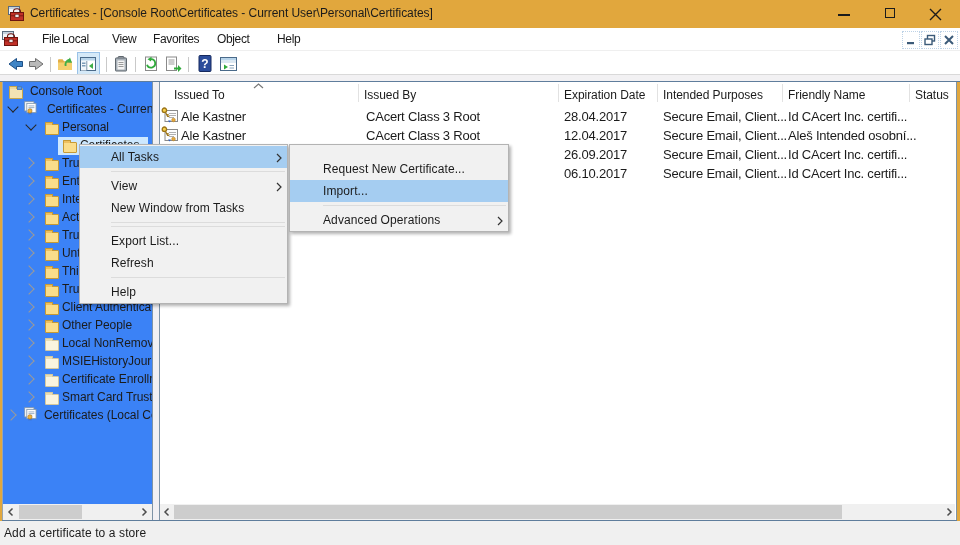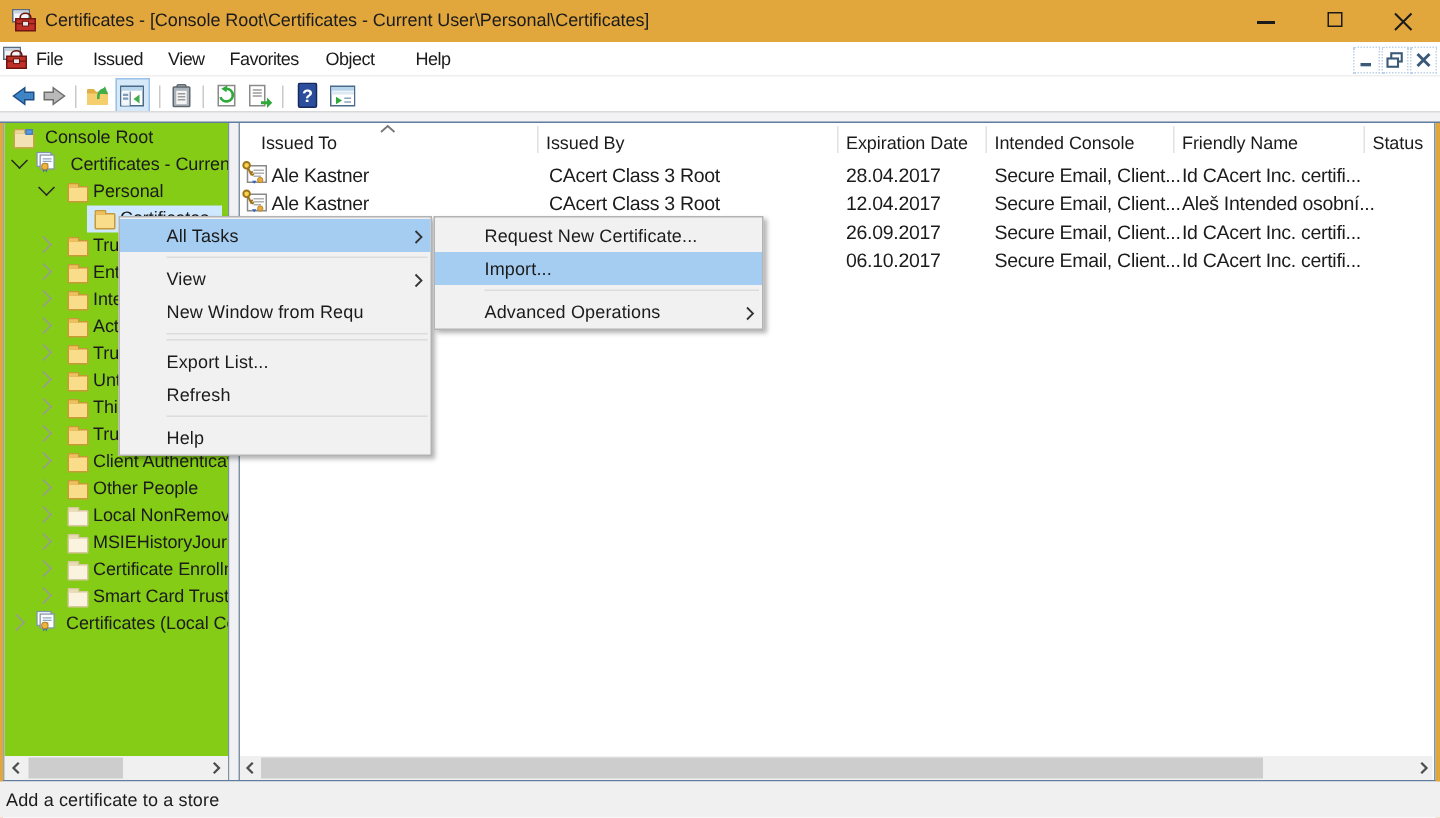--- a/index.html
+++ b/index.html
@@ -22,21 +22,21 @@
 
 #main{left:0;top:82px;width:960px;height:438px;background:#ffffff;}
 #goldL{left:0;top:82px;width:2px;height:463px;background:#e1a73d;}
 #goldR{left:957px;top:82px;width:3px;height:463px;background:#e1a73d;}
 #grayL{left:2px;top:82px;width:1px;height:438px;background:#9aa5ae;}
 #grayR{left:956px;top:82px;width:1px;height:438px;background:#7e93a6;}
 #divider{left:152px;top:82px;width:1px;height:438px;background:#7e93a6;}
 #divgap{left:153px;top:82px;width:6px;height:438px;background:#f1f0f3;}
 #divline2{left:159px;top:82px;width:1px;height:438px;background:#7e93a6;}
 
-#tree{left:3px;top:82px;width:149px;height:422px;background:#84cc16;overflow:hidden;}
+#tree{left:3px;top:82px;width:149px;height:422px;background:#3b82f6;overflow:hidden;}
 .trow{position:absolute;height:18px;width:200px;}
 .tlabel{position:absolute;top:2px;white-space:nowrap;letter-spacing:-0.05px;}
 .i16{position:absolute;width:16px;height:16px;}
 #treesel{left:55px;top:55px;width:90px;height:18px;background:#cde8ff;}
 
 .hdrtext{top:88px;height:14px;line-height:14px;color:#1b1b1b;}
 .hsep{position:absolute;top:84px;width:1px;height:18px;background:#e2e2e2;}
 .lrow{position:absolute;white-space:nowrap;letter-spacing:-0.2px;font-size:13px;}
 
 .sbar{position:absolute;top:504px;height:16px;background:#f0f0f0;}
@@ -92,22 +92,22 @@
 <div class="a" style="left:2px;top:31px;">
 <svg width="16" height="16" viewBox="0 0 16 16">
 <rect x="0.5" y="0.5" width="11" height="8" fill="#f2f5f8" stroke="#5a6b7d"></rect>
 <rect x="1" y="1" width="10" height="2" fill="#c7d3df"></rect>
 <rect x="2.5" y="6.5" width="13" height="8" fill="#c13028" stroke="#6e150e"></rect>
 <path d="M5.5 6.5 V5.4 a3.5 2.6 0 0 1 7 0 V6.5" stroke="#6e150e" fill="none" stroke-width="1.1"></path>
 <line x1="2.5" y1="9.8" x2="15.5" y2="9.8" stroke="#6e150e" stroke-width="0.8"></line>
 <rect x="7" y="8.2" width="4" height="3.2" fill="#e8e8ea" stroke="#6e150e" stroke-width="0.7"></rect>
 </svg>
 </div>
-<div class="tx menuitem" style="left:24px;">File</div>
-<div class="tx menuitem" style="left:62px;">Issued</div>
+<div class="tx menuitem" style="left:42px;">File</div>
+<div class="tx menuitem" style="left:62px;">Local</div>
 <div class="tx menuitem" style="left:112px;">View</div>
 <div class="tx menuitem" style="left:153px;">Favorites</div>
 <div class="tx menuitem" style="left:217px;">Object</div>
 <div class="tx menuitem" style="left:277px;">Help</div>
 
 <div class="a" style="left:902px;top:31px;width:16px;height:16px;border:1px dotted #bdd2e6;">
 <svg width="16" height="16" viewBox="0 0 16 16">
       <rect x="4" y="10" width="7" height="2.2" fill="#3b5a78"></rect>
     </svg>
 </div>
@@ -324,21 +324,21 @@
 </div>
 
 <div class="a" style="left:253px;top:83px;">
 <svg width="11" height="6" viewBox="0 0 11 6">
       <path d="M1 5 L5.5 1 L10 5" fill="none" stroke="#777" stroke-width="1.2"></path>
     </svg>
 </div>
 <div class="tx hdrtext" style="left:174px;">Issued To</div>
 <div class="tx hdrtext" style="left:364px;">Issued By</div>
 <div class="tx hdrtext" style="left:564px;">Expiration Date</div>
-<div class="tx hdrtext" style="left:663px;">Intended Console</div>
+<div class="tx hdrtext" style="left:663px;">Intended Purposes</div>
 <div class="tx hdrtext" style="left:788px;">Friendly Name</div>
 <div class="tx hdrtext" style="left:915px;">Status</div>
 <div class="hsep" style="left:358px;"></div>
 <div class="hsep" style="left:558px;"></div>
 <div class="hsep" style="left:657px;"></div>
 <div class="hsep" style="left:782px;"></div>
 <div class="hsep" style="left:909px;"></div>
 
 <div id="listrows">
 <div class="a" style="left:161px;top:107px;">
@@ -422,31 +422,31 @@
         <svg width="8" height="10" viewBox="0 0 8 10">
           <path d="M2 1 L6 5 L2 9" fill="none" stroke="#333" stroke-width="1.2"></path>
         </svg>
       </span></div>
 <div class="msep"></div>
 <div class="mitem">View<span class="marrow" style="left:195px;">
         <svg width="8" height="10" viewBox="0 0 8 10">
           <path d="M2 1 L6 5 L2 9" fill="none" stroke="#333" stroke-width="1.2"></path>
         </svg>
       </span></div>
-<div class="mitem">New Window from Requ</div>
+<div class="mitem">New Window from Tasks</div>
 <div class="msep"></div>
 <div class="msep"></div>
 <div class="mitem">Export List...</div>
 <div class="mitem">Refresh</div>
 <div class="msep"></div>
 <div class="mitem">Help</div>
 </div>
 
 <div class="menu" id="submenu" style="left:289px;top:144px;width:218px;">
-<div class="mitem" style="margin-top:1px;padding-left:33px;">Request New Certificate...</div>
+<div class="mitem" style="margin-top:13px;padding-left:33px;">Request New Certificate...</div>
 <div class="mitem mhl" style="padding-left:33px;">Import...</div>
 <div class="msep" style="margin-left:33px;"></div>
 <div class="mitem" style="padding-left:33px;">Advanced Operations<span class="marrow" style="left:206px;">
         <svg width="8" height="10" viewBox="0 0 8 10">
           <path d="M2 1 L6 5 L2 9" fill="none" stroke="#333" stroke-width="1.2"></path>
         </svg>
       </span></div>
 </div>
 
 </body></html>

